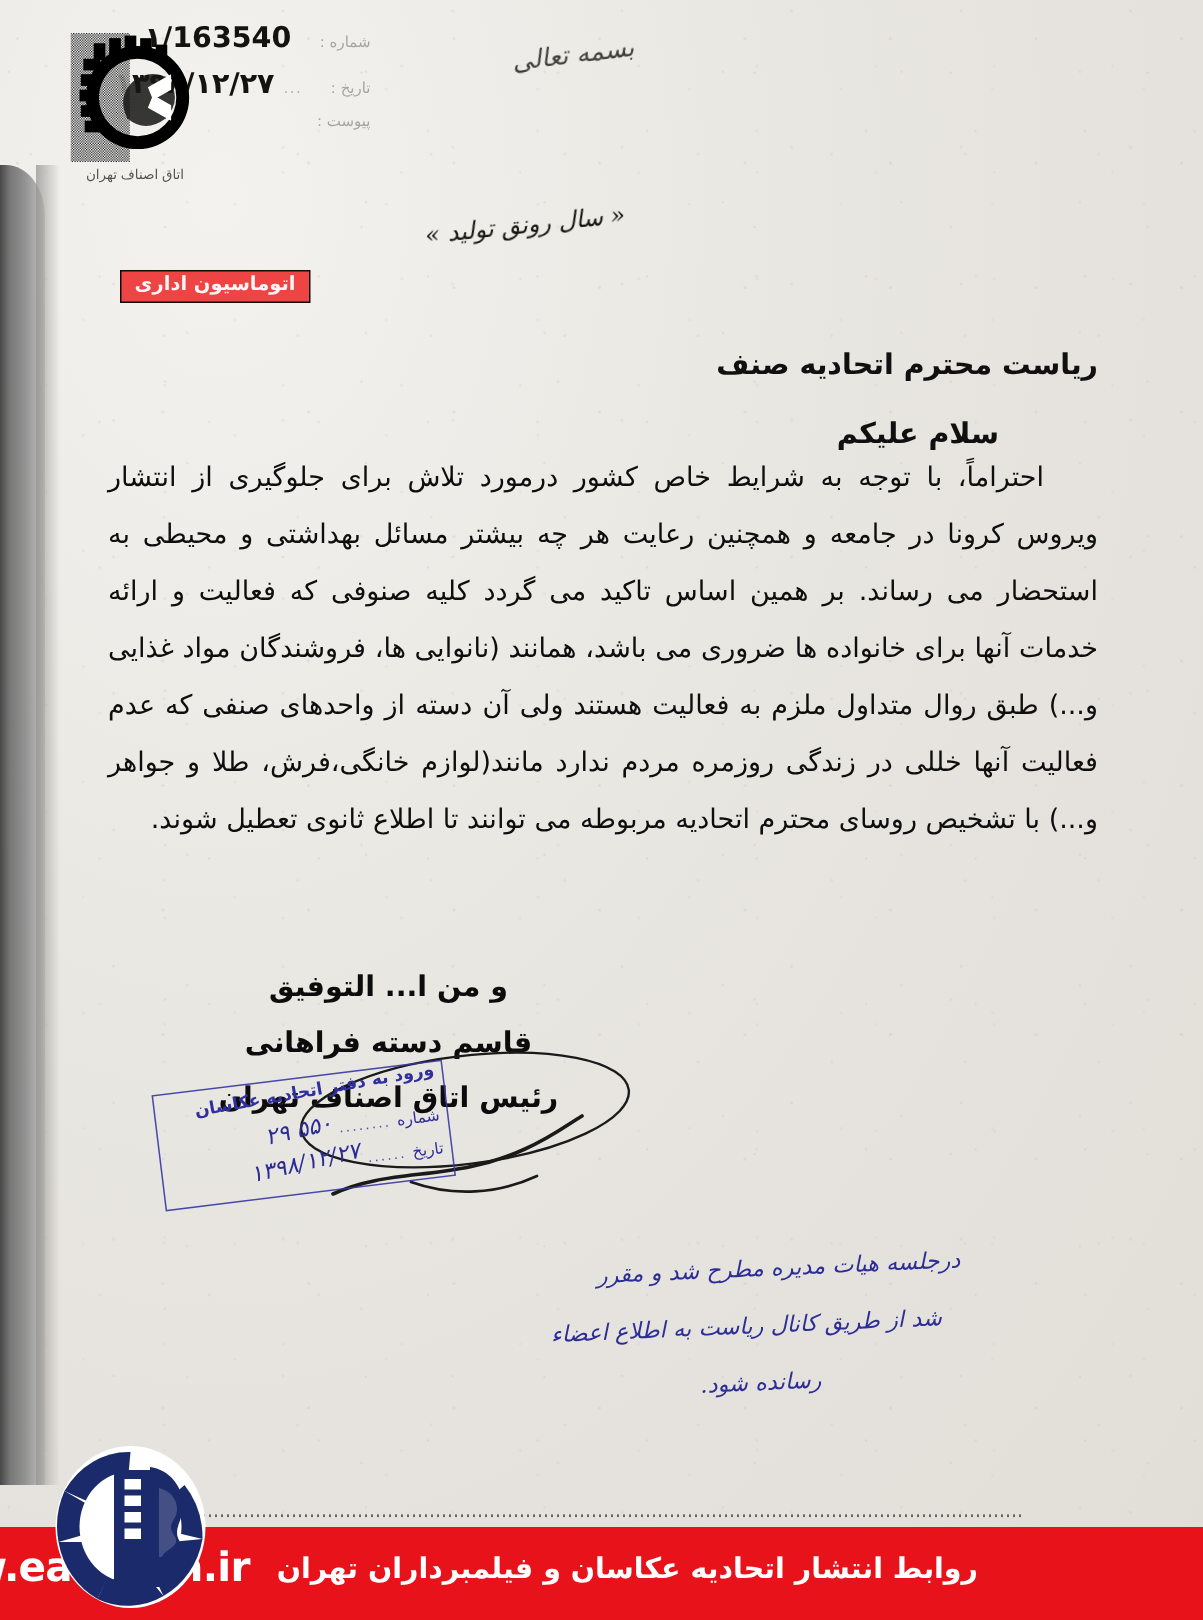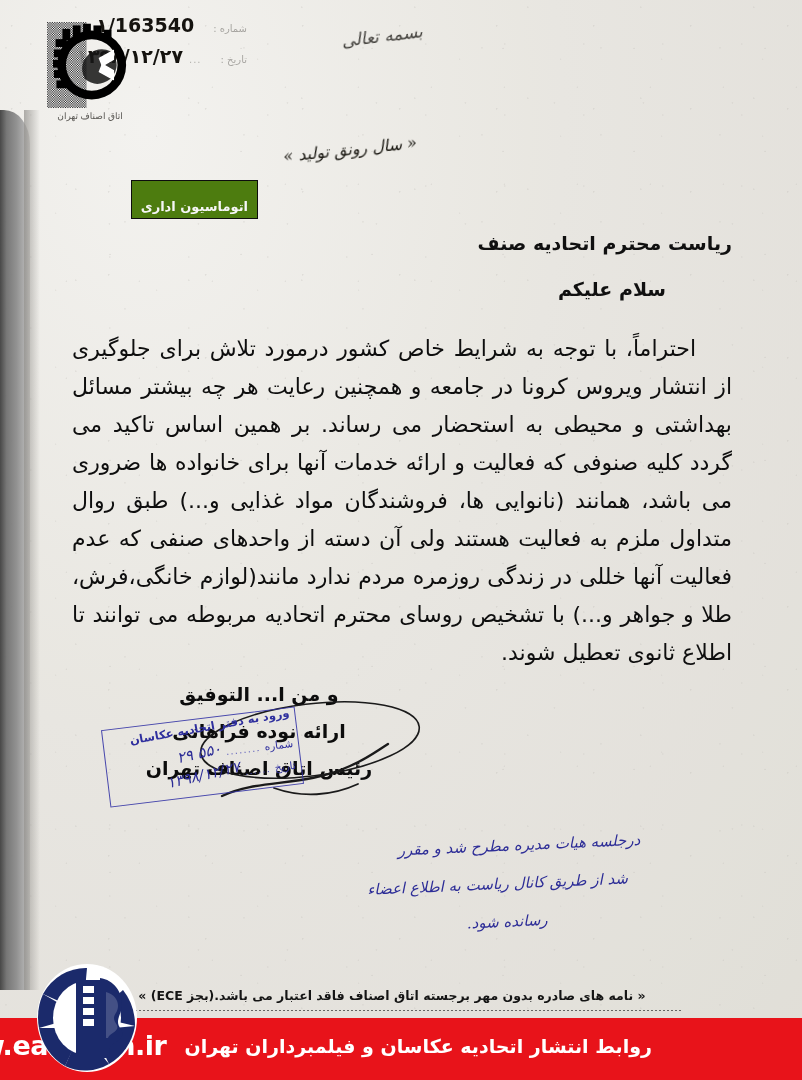--- a/index.html
+++ b/index.html
@@ -80,47 +80,47 @@
   }
 
   #year-slogan{
     position:absolute;top:140px;left:265px;width:170px;text-align:center;
     font-size:16px;color:#17150f;
     font-family:"DejaVu Serif",serif;font-style:italic;
     transform:rotate(-6deg);filter:blur(.2px);
   }
 
   #automation-badge{
-    position:absolute;top:181px;right:545px;
-    background:#4d7c0f;color:#f6f6f6;
+    position:absolute;top:181px;right:596px;
+    background:#ef4444;color:#f6f6f6;
     font-size:13px;font-weight:bold;
-    padding:18px 9px 4px 9px;letter-spacing:.2px;
+    padding:1px 9px 4px 9px;letter-spacing:.2px;
     font-family:"DejaVu Sans",sans-serif;
     box-shadow:0 0 0 1px #0d0d0d;
   }
 
   
   #letter-body{position:absolute;top:232px;right:70px;width:660px;direction:rtl;color:#101010;}
   .addressee{
     font-size:19px;font-weight:bold;margin-bottom:24px;
     font-family:"DejaVu Sans",sans-serif;letter-spacing:-.2px;
   }
   .greeting{
-    font-size:19px;font-weight:bold;margin-right:66px;margin-bottom:30px;
+    font-size:19px;font-weight:bold;margin-right:66px;
     font-family:"DejaVu Sans",sans-serif;letter-spacing:-.2px;
   }
   #body-paragraph{
-    font-size:22px;line-height:38px;text-align:justify;
+    font-size:18px;line-height:38px;text-align:justify;
     font-family:"DejaVu Sans",sans-serif;
     text-indent:36px;letter-spacing:-.1px;color:#0e0e0e;
   }
 
   
   #signature-block{
-    position:absolute;top:676px;right:418px;width:250px;
+    position:absolute;top:640px;right:418px;width:250px;
     direction:rtl;text-align:center;color:#0c0c0c;
   }
   .sig-line{
     font-size:19px;font-weight:bold;line-height:37px;
     font-family:"DejaVu Sans",sans-serif;letter-spacing:-.2px;
   }
   #sig-scribble{
     position:absolute;top:692px;right:370px;width:250px;height:120px;
     pointer-events:none;
   }
@@ -211,20 +211,24 @@
 
   <div id="hdr-fields">
     <div class="hdr-row">
       <span class="hdr-label">شماره :</span>
       <span class="hdr-value">۱/163540</span>
     </div>
     <div class="hdr-row">
       <span class="hdr-label">تاریخ :</span>
       <span class="hdr-dots">...</span>
       <span class="hdr-value">۱۳۹۸/۱۲/۲۷</span>
+    </div>
+    <div class="hdr-row">
+      <span class="hdr-label">پیوست :</span>
+      <span class="hdr-value"></span>
     </div>
   </div>
 
   <div id="basmala">بسمه تعالی</div>
 
   <div id="logo-wrap">
     <div id="logo-mark">
       <svg viewBox="0 0 100 100" width="86" height="86" aria-hidden="true">
         <defs>
           <pattern id="halft" width="2" height="2" patternUnits="userSpaceOnUse">
@@ -264,21 +268,21 @@
   <div id="automation-badge">اتوماسیون اداری</div>
 
   <div id="letter-body">
     <div class="addressee">ریاست محترم اتحادیه صنف</div>
     <div class="greeting">سلام علیکم</div>
     <div id="body-paragraph">احتراماً، با توجه به شرایط خاص کشور درمورد تلاش برای جلوگیری از انتشار ویروس کرونا در جامعه و همچنین رعایت هر چه بیشتر مسائل بهداشتی و محیطی به استحضار می رساند. بر همین اساس تاکید می گردد کلیه صنوفی که فعالیت و ارائه خدمات آنها برای خانواده ها ضروری می باشد، همانند (نانوایی ها، فروشندگان مواد غذایی و...) طبق روال متداول ملزم به فعالیت هستند ولی آن دسته از واحدهای صنفی که عدم فعالیت آنها خللی در زندگی روزمره مردم ندارد مانند(لوازم خانگی،فرش، طلا و جواهر و...) با تشخیص روسای محترم اتحادیه مربوطه می توانند تا اطلاع ثانوی تعطیل شوند.</div>
   </div>
 
   <div id="signature-block">
     <div class="sig-line">و من ا... التوفیق</div>
-    <div class="sig-line">ارائه نوده فراهانی</div>
+    <div class="sig-line">قاسم دسته فراهانی</div>
     <div class="sig-line">رئیس اتاق اصناف تهران</div>
   </div>
 
   <svg id="sig-scribble" viewBox="0 0 250 120" aria-hidden="true">
     <ellipse cx="128" cy="48" rx="110" ry="36" fill="none" stroke="#1a1a1a" stroke-width="1.6" transform="rotate(-7 128 48)"></ellipse>
     <path d="M40 104 C 78 86, 120 96, 168 74 C 186 66, 196 58, 206 52" fill="none" stroke="#1a1a1a" stroke-width="2.4" stroke-linecap="round"></path>
     <path d="M92 96 C 120 106, 150 104, 176 92" fill="none" stroke="#1a1a1a" stroke-width="1.8" stroke-linecap="round"></path>
   </svg>
 
   <div id="entry-stamp">
@@ -295,21 +299,20 @@
       <span class="stamp-hand">۱۳۹۸/۱۲/۲۷</span>
     </div>
   </div>
 
   <div id="hand-note">
     <div class="hl1">درجلسه هیات مدیره مطرح شد و مقرر</div>
     <div class="hl2">شد از طریق کانال ریاست به اطلاع اعضاء</div>
     <div class="hl3">رسانده شود.</div>
   </div>
 
-  <div id="footer-note">« نامه های صادره بدون  مهر برجسته اتاق اصناف فاقد اعتبار می باشد.(بجز ECE) »</div>
   <div id="footer-dots"></div>
 
   <div id="red-banner"></div>
   <div id="banner-text">
     <span id="banner-fa">روابط انتشار  اتحادیه عکاسان و فیلمبرداران تهران</span>
     <span id="banner-url">www.eakasan.ir</span>
   </div>
 
   <div id="footer-logo">
     <svg viewBox="0 0 106 112" width="106" height="112" aria-hidden="true">

